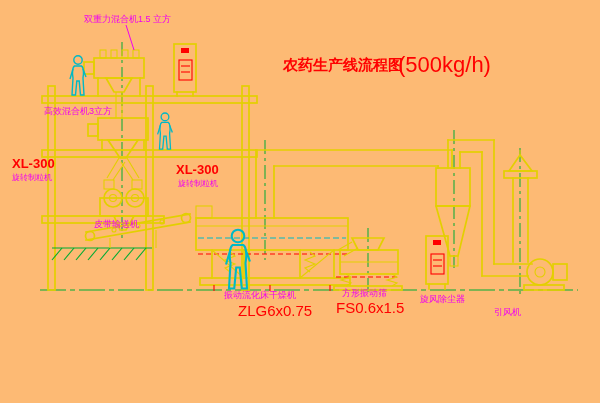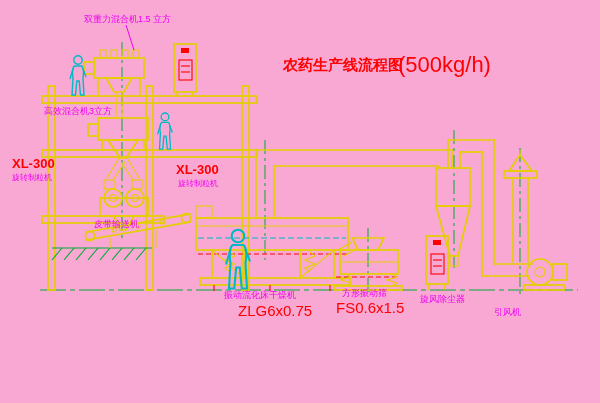--- a/index.html
+++ b/index.html
@@ -1,16 +1,16 @@
 <!DOCTYPE html>
 <html><head>
 <meta charset="utf-8">
 <style>
   html,body{margin:0;padding:0;background:#ffffff;}
-  #canvas{position:relative;width:600px;height:403px;background:#f9a8d4;overflow:hidden;}
+  #canvas{position:relative;width:600px;height:403px;background:#fdba74;overflow:hidden;}
   svg{display:block;}
   .y{stroke:#e3cf00;fill:none;stroke-width:1.7;stroke-linejoin:miter;stroke-linecap:square;}
   .ythin{stroke:#e3cf00;fill:none;stroke-width:1.1;}
   .c{stroke:#00b9c6;fill:none;stroke-width:1.4;}
   .cd{stroke:#00b9c6;fill:none;stroke-width:1.2;stroke-dasharray:6 3;}
   .gl{stroke:#00ab33;fill:none;stroke-width:1.1;}
   .cl{stroke:#00ab33;fill:none;stroke-width:1;stroke-dasharray:14 4 3 4;}
   .rl{stroke:#ff0000;fill:none;stroke-width:1.1;}
   .rd{stroke:#ff0000;fill:none;stroke-width:1.1;stroke-dasharray:5 3;}
   .rf{fill:#ff0000;stroke:none;}

